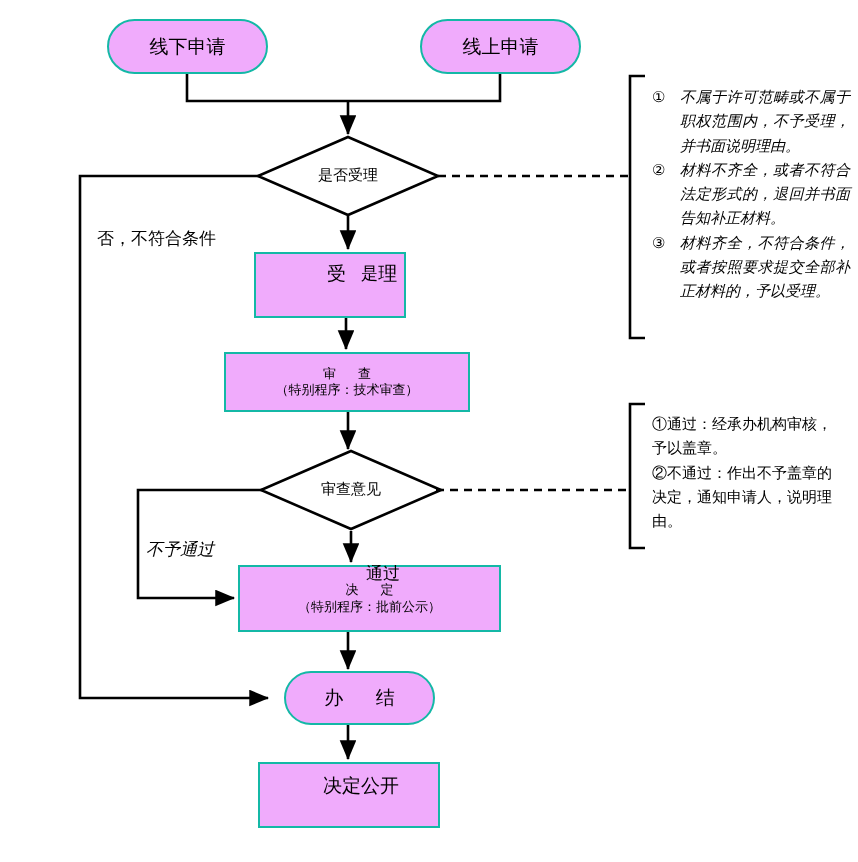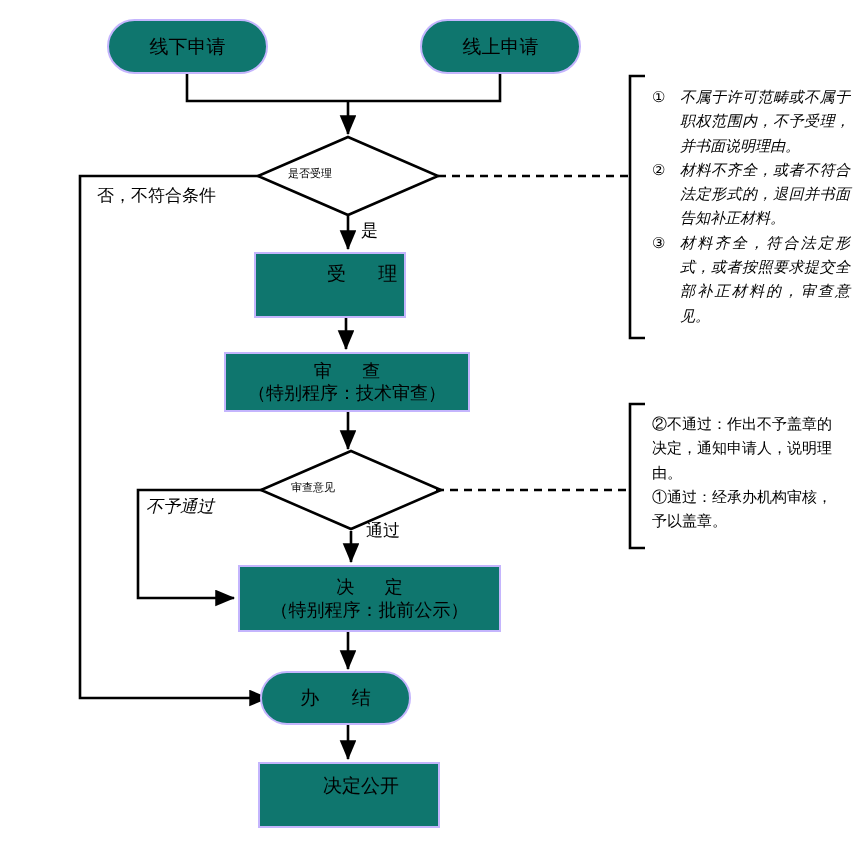--- a/index.html
+++ b/index.html
@@ -22,22 +22,22 @@
     position: absolute;
     left: 0;
     top: 0;
     width: 858px;
     height: 862px;
     pointer-events: none;
   }
   .node {
     position: absolute;
     box-sizing: border-box;
-    border: 2px solid #c4b5fd;
-    background: #0f766e;
+    border: 2px solid #14b8a6;
+    background: #f0abfc;
     display: flex;
     flex-direction: column;
     align-items: center;
     text-align: center;
     line-height: 1.25;
   }
   .node.rounded {
     border-radius: 999px;
     justify-content: center;
   }
@@ -45,32 +45,33 @@
     justify-content: flex-start;
   }
   .node.rect.centered {
     justify-content: center;
   }
   .node-line {
     display: block;
     white-space: nowrap;
   }
   .t19 { font-size: 19px; }
-  .t18 { font-size: 18px; }
+  .t18 { font-size: 13px; }
   .wide { letter-spacing: 0.35em; text-indent: 0.35em; }
   .diamond-label {
     position: absolute;
-    font-size: 11px;
+    font-size: 15px;
     white-space: nowrap;
-    text-align: left;
+    text-align: center;
   }
   .edge-label {
     position: absolute;
     font-size: 17px;
     white-space: nowrap;
+    margin-top: 43px;
   }
   .note {
     position: absolute;
     font-size: 15px;
     line-height: 1.62;
   }
   .note-item {
     display: flex;
     align-items: flex-start;
   }
@@ -152,21 +153,21 @@
     <span class="node-line t18">（特别程序：技术审查）</span>
   </div>
 
   <div class="diamond-label" style="left:291px; top:480px; width:120px;">审查意见</div>
 
   <div class="node rect centered" style="left:238px; top:565px; width:263px; height:67px;">
     <span class="node-line t18 wide">决　定</span>
     <span class="node-line t18">（特别程序：批前公示）</span>
   </div>
 
-  <div class="node rounded" style="left:260px; top:671px; width:151px; height:54px;">
+  <div class="node rounded" style="left:284px; top:671px; width:151px; height:54px;">
     <span class="node-line t19 wide">办　结</span>
   </div>
 
   <div class="node rect" style="left:258px; top:762px; width:182px; height:66px; padding-top:10px;padding-left:24px;">
     <span class="node-line t19">决定公开</span>
   </div>
 
   <div class="edge-label" style="left:97px; top:184px;">否，不符合条件</div>
 
   <div class="edge-label" style="left:361px; top:219px;">是</div>
@@ -179,22 +180,22 @@
     <div class="note-item">
       <span class="note-marker">①</span>
       <span class="note-text">不属于许可范畴或不属于职权范围内，不予受理，并书面说明理由。</span>
     </div>
     <div class="note-item">
       <span class="note-marker">②</span>
       <span class="note-text">材料不齐全，或者不符合法定形式的，退回并书面告知补正材料。</span>
     </div>
     <div class="note-item">
       <span class="note-marker">③</span>
-      <span class="note-text">材料齐全，符合法定形式，或者按照要求提交全部补正材料的，审查意见。</span>
+      <span class="note-text">材料齐全，不符合条件，或者按照要求提交全部补正材料的，予以受理。</span>
     </div>
   </div>
 
   <div class="note note-plain" style="left:652px; top:412px; width:190px;">
+    <p>①通过：经承办机构审核，予以盖章。</p>
     <p>②不通过：作出不予盖章的决定，通知申请人，说明理由。</p>
-    <p>①通过：经承办机构审核，予以盖章。</p>
   </div>
 
 </div>
 
 </body></html>

